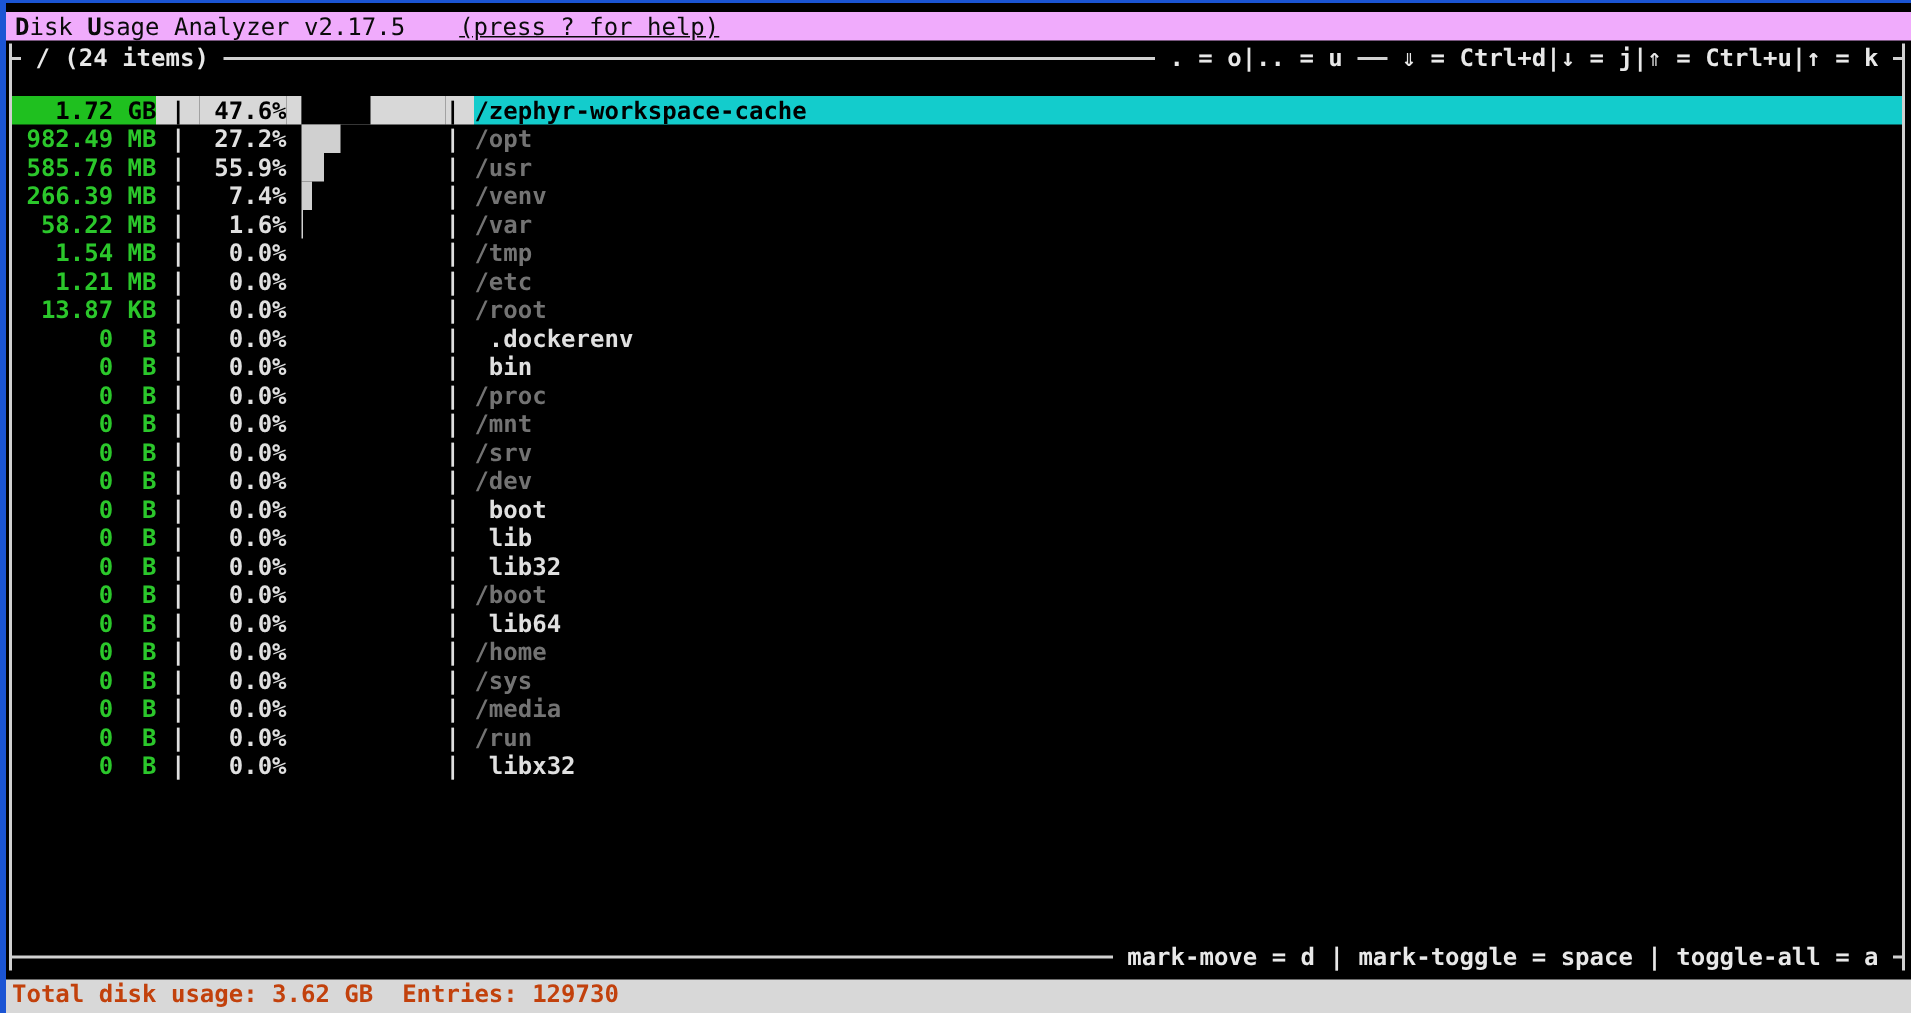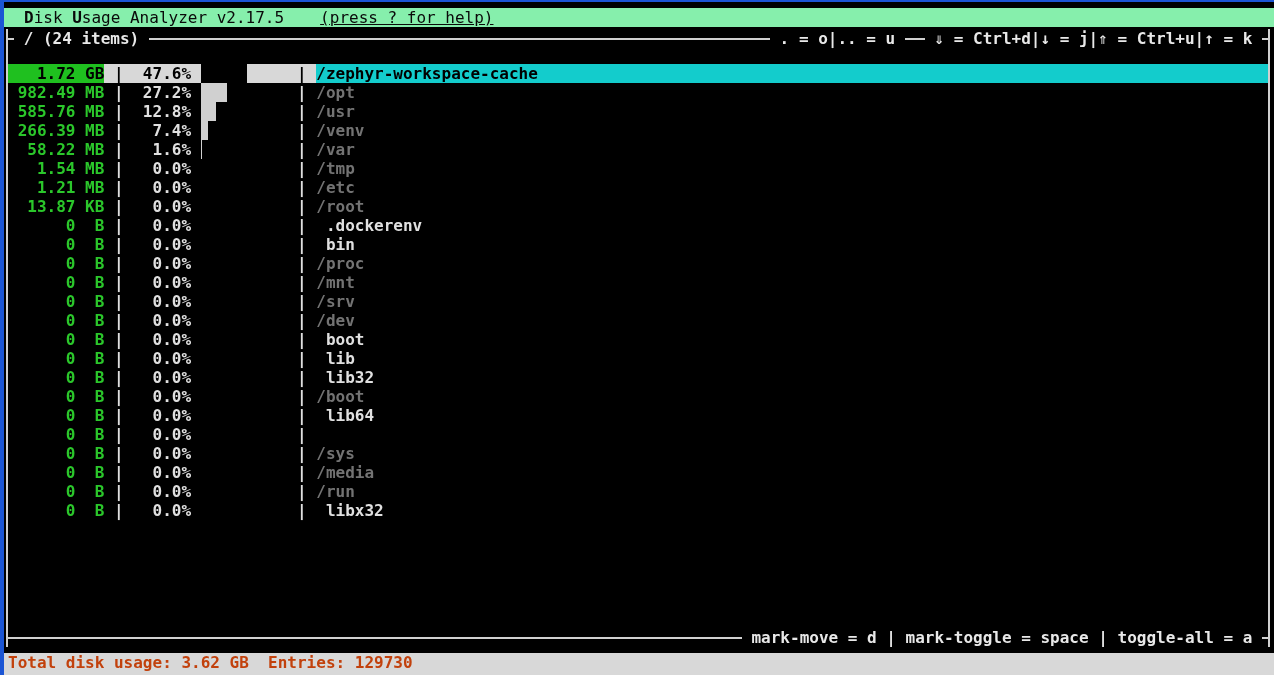--- a/index.html
+++ b/index.html
@@ -8,22 +8,22 @@
     background:#1b55d4;
     font-family:"DejaVu Sans Mono","Liberation Mono",monospace;
     font-weight:bold;font-size:16px;line-height:19px;
   }
   .term{
     position:absolute;left:4px;top:2px;right:0;bottom:3px;
     background:#000;padding-top:6px;
   }
   
   .titlebar{
-    height:19px;background:#86efac;color:#0a0a0a;
-    font-weight:normal;white-space:pre;padding-left:20px;
+    height:19px;background:#f0abfc;color:#0a0a0a;
+    font-weight:normal;white-space:pre;padding-left:6px;
   }
   .titlebar .hot{font-weight:bold;}
   .titlebar .help{text-decoration:underline;margin-left:36px;}
   
   .box{
     margin:2px 4px 0 2px;height:618px;
     border-left:2px solid #d0d0d0;border-right:2px solid #d0d0d0;
     display:flex;flex-direction:column;color:#e0e0e0;
   }
   .brow{height:19px;display:flex;align-items:center;flex:0 0 auto;}
@@ -75,38 +75,38 @@
       <div class="hline hl-fill"></div>
       <span class="blabel"> . = o|.. = u </span>
       <div class="hline hl-mid"></div>
       <span class="blabel"> ⇓ = Ctrl+d|↓ = j|⇑ = Ctrl+u|↑ = k </span>
       <div class="hline hl-stub"></div>
     </div>
 
     <div class="rows" id="rows">
         <div class="row sel"><span class="c-size">1.72 GB</span><span class="c-sep1"> | </span><span class="c-pct">47.6%</span><span class="c-gap"> </span><span class="c-bar"><div class="bar-fill" style="width: 47.6%;"></div></span><span class="c-sep2">| </span><span class="c-name"><span class="dir">/zephyr-workspace-cache</span></span></div>
         <div class="row"><span class="c-size">982.49 MB</span><span class="c-sep1"> | </span><span class="c-pct">27.2%</span><span class="c-gap"> </span><span class="c-bar"><div class="bar-fill" style="width: 27.2%;"></div></span><span class="c-sep2">| </span><span class="c-name"><span class="dir">/opt</span></span></div>
-        <div class="row"><span class="c-size">585.76 MB</span><span class="c-sep1"> | </span><span class="c-pct">12.8%</span><span class="c-gap"> </span><span class="c-bar"><div class="bar-fill" style="width: 16.2%;"></div></span><span class="c-sep2">| </span><span class="c-name"><span class="dir">/usr</span></span></div>
+        <div class="row"><span class="c-size">585.76 MB</span><span class="c-sep1"> | </span><span class="c-pct">55.9%</span><span class="c-gap"> </span><span class="c-bar"><div class="bar-fill" style="width: 16.2%;"></div></span><span class="c-sep2">| </span><span class="c-name"><span class="dir">/usr</span></span></div>
         <div class="row"><span class="c-size">266.39 MB</span><span class="c-sep1"> | </span><span class="c-pct">7.4%</span><span class="c-gap"> </span><span class="c-bar"><div class="bar-fill" style="width: 7.4%;"></div></span><span class="c-sep2">| </span><span class="c-name"><span class="dir">/venv</span></span></div>
         <div class="row"><span class="c-size">58.22 MB</span><span class="c-sep1"> | </span><span class="c-pct">1.6%</span><span class="c-gap"> </span><span class="c-bar"><div class="bar-fill" style="width: 1.6%;"></div></span><span class="c-sep2">| </span><span class="c-name"><span class="dir">/var</span></span></div>
         <div class="row"><span class="c-size">1.54 MB</span><span class="c-sep1"> | </span><span class="c-pct">0.0%</span><span class="c-gap"> </span><span class="c-bar"><div class="bar-fill" style="width: 0%;"></div></span><span class="c-sep2">| </span><span class="c-name"><span class="dir">/tmp</span></span></div>
         <div class="row"><span class="c-size">1.21 MB</span><span class="c-sep1"> | </span><span class="c-pct">0.0%</span><span class="c-gap"> </span><span class="c-bar"><div class="bar-fill" style="width: 0%;"></div></span><span class="c-sep2">| </span><span class="c-name"><span class="dir">/etc</span></span></div>
         <div class="row"><span class="c-size">13.87 KB</span><span class="c-sep1"> | </span><span class="c-pct">0.0%</span><span class="c-gap"> </span><span class="c-bar"><div class="bar-fill" style="width: 0%;"></div></span><span class="c-sep2">| </span><span class="c-name"><span class="dir">/root</span></span></div>
         <div class="row"><span class="c-size">0  B</span><span class="c-sep1"> | </span><span class="c-pct">0.0%</span><span class="c-gap"> </span><span class="c-bar"><div class="bar-fill" style="width: 0%;"></div></span><span class="c-sep2">| </span><span class="c-name"><span class="file"> .dockerenv</span></span></div>
         <div class="row"><span class="c-size">0  B</span><span class="c-sep1"> | </span><span class="c-pct">0.0%</span><span class="c-gap"> </span><span class="c-bar"><div class="bar-fill" style="width: 0%;"></div></span><span class="c-sep2">| </span><span class="c-name"><span class="file"> bin</span></span></div>
         <div class="row"><span class="c-size">0  B</span><span class="c-sep1"> | </span><span class="c-pct">0.0%</span><span class="c-gap"> </span><span class="c-bar"><div class="bar-fill" style="width: 0%;"></div></span><span class="c-sep2">| </span><span class="c-name"><span class="dir">/proc</span></span></div>
         <div class="row"><span class="c-size">0  B</span><span class="c-sep1"> | </span><span class="c-pct">0.0%</span><span class="c-gap"> </span><span class="c-bar"><div class="bar-fill" style="width: 0%;"></div></span><span class="c-sep2">| </span><span class="c-name"><span class="dir">/mnt</span></span></div>
         <div class="row"><span class="c-size">0  B</span><span class="c-sep1"> | </span><span class="c-pct">0.0%</span><span class="c-gap"> </span><span class="c-bar"><div class="bar-fill" style="width: 0%;"></div></span><span class="c-sep2">| </span><span class="c-name"><span class="dir">/srv</span></span></div>
         <div class="row"><span class="c-size">0  B</span><span class="c-sep1"> | </span><span class="c-pct">0.0%</span><span class="c-gap"> </span><span class="c-bar"><div class="bar-fill" style="width: 0%;"></div></span><span class="c-sep2">| </span><span class="c-name"><span class="dir">/dev</span></span></div>
         <div class="row"><span class="c-size">0  B</span><span class="c-sep1"> | </span><span class="c-pct">0.0%</span><span class="c-gap"> </span><span class="c-bar"><div class="bar-fill" style="width: 0%;"></div></span><span class="c-sep2">| </span><span class="c-name"><span class="file"> boot</span></span></div>
         <div class="row"><span class="c-size">0  B</span><span class="c-sep1"> | </span><span class="c-pct">0.0%</span><span class="c-gap"> </span><span class="c-bar"><div class="bar-fill" style="width: 0%;"></div></span><span class="c-sep2">| </span><span class="c-name"><span class="file"> lib</span></span></div>
         <div class="row"><span class="c-size">0  B</span><span class="c-sep1"> | </span><span class="c-pct">0.0%</span><span class="c-gap"> </span><span class="c-bar"><div class="bar-fill" style="width: 0%;"></div></span><span class="c-sep2">| </span><span class="c-name"><span class="file"> lib32</span></span></div>
         <div class="row"><span class="c-size">0  B</span><span class="c-sep1"> | </span><span class="c-pct">0.0%</span><span class="c-gap"> </span><span class="c-bar"><div class="bar-fill" style="width: 0%;"></div></span><span class="c-sep2">| </span><span class="c-name"><span class="dir">/boot</span></span></div>
         <div class="row"><span class="c-size">0  B</span><span class="c-sep1"> | </span><span class="c-pct">0.0%</span><span class="c-gap"> </span><span class="c-bar"><div class="bar-fill" style="width: 0%;"></div></span><span class="c-sep2">| </span><span class="c-name"><span class="file"> lib64</span></span></div>
-        <div class="row"><span class="c-size">0  B</span><span class="c-sep1"> | </span><span class="c-pct">0.0%</span><span class="c-gap"> </span><span class="c-bar"><div class="bar-fill" style="width: 0%;"></div></span><span class="c-sep2">| </span></div>
+        <div class="row"><span class="c-size">0  B</span><span class="c-sep1"> | </span><span class="c-pct">0.0%</span><span class="c-gap"> </span><span class="c-bar"><div class="bar-fill" style="width: 0%;"></div></span><span class="c-sep2">| </span><span class="c-name"><span class="dir">/home</span></span></div>
         <div class="row"><span class="c-size">0  B</span><span class="c-sep1"> | </span><span class="c-pct">0.0%</span><span class="c-gap"> </span><span class="c-bar"><div class="bar-fill" style="width: 0%;"></div></span><span class="c-sep2">| </span><span class="c-name"><span class="dir">/sys</span></span></div>
         <div class="row"><span class="c-size">0  B</span><span class="c-sep1"> | </span><span class="c-pct">0.0%</span><span class="c-gap"> </span><span class="c-bar"><div class="bar-fill" style="width: 0%;"></div></span><span class="c-sep2">| </span><span class="c-name"><span class="dir">/media</span></span></div>
         <div class="row"><span class="c-size">0  B</span><span class="c-sep1"> | </span><span class="c-pct">0.0%</span><span class="c-gap"> </span><span class="c-bar"><div class="bar-fill" style="width: 0%;"></div></span><span class="c-sep2">| </span><span class="c-name"><span class="dir">/run</span></span></div>
         <div class="row"><span class="c-size">0  B</span><span class="c-sep1"> | </span><span class="c-pct">0.0%</span><span class="c-gap"> </span><span class="c-bar"><div class="bar-fill" style="width: 0%;"></div></span><span class="c-sep2">| </span><span class="c-name"><span class="file"> libx32</span></span></div>
       </div>
 
     <div class="filler"></div>
 
     <div class="brow">
       <div class="hline hl-fill"></div>

